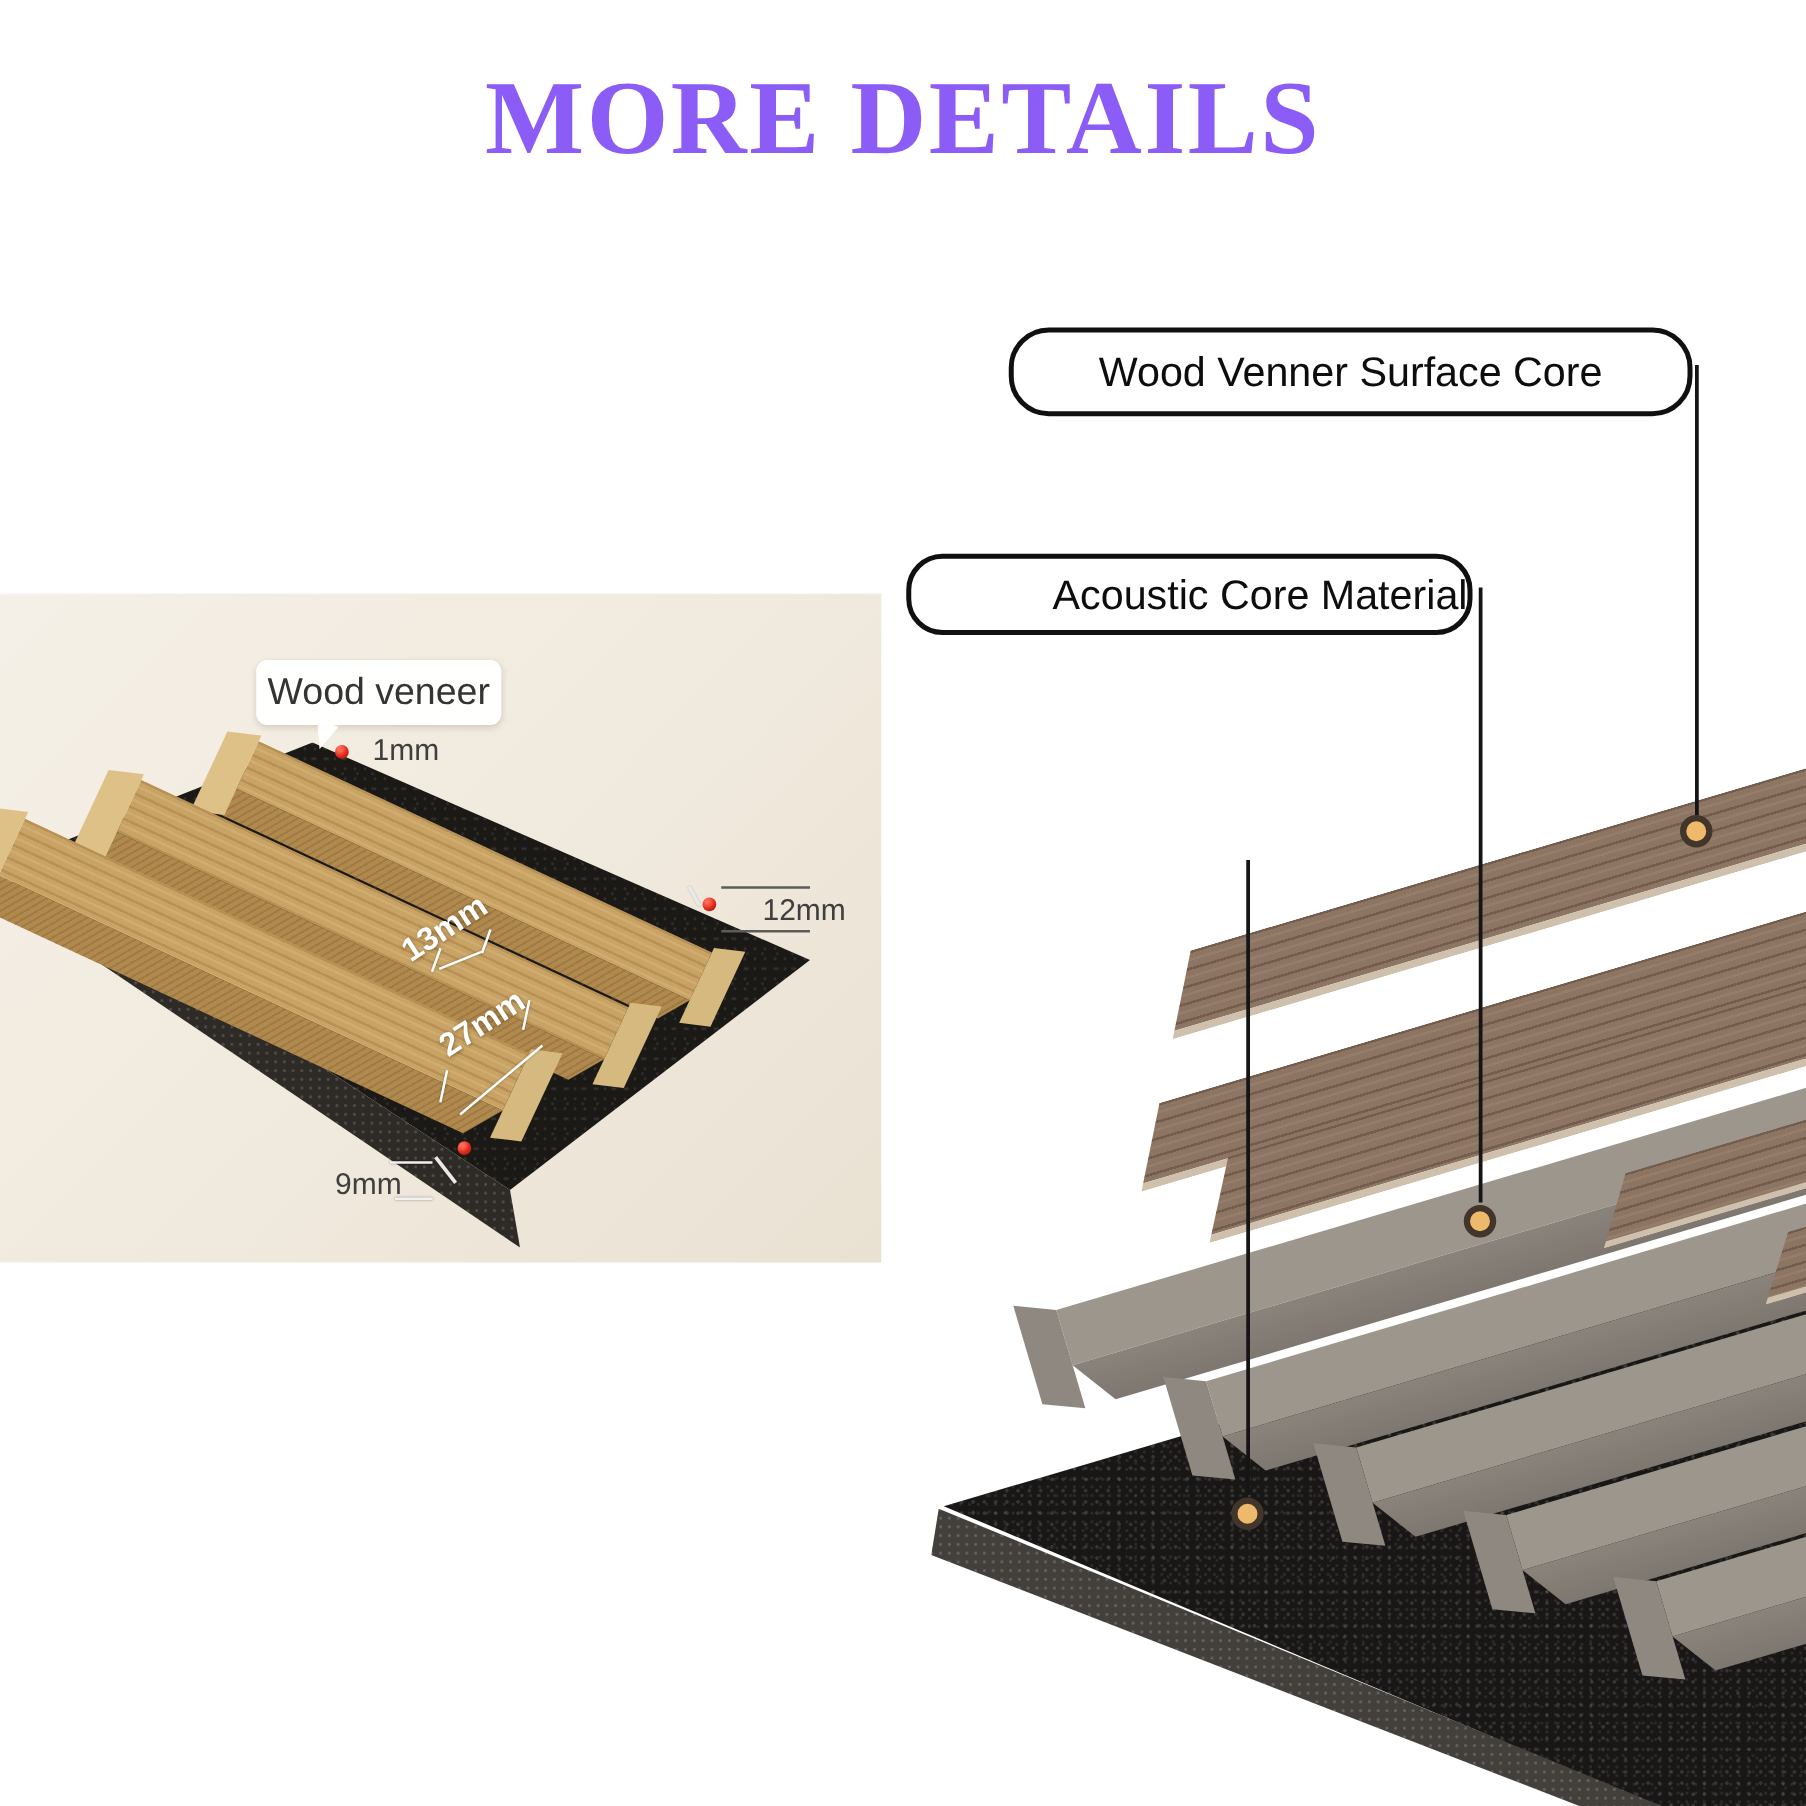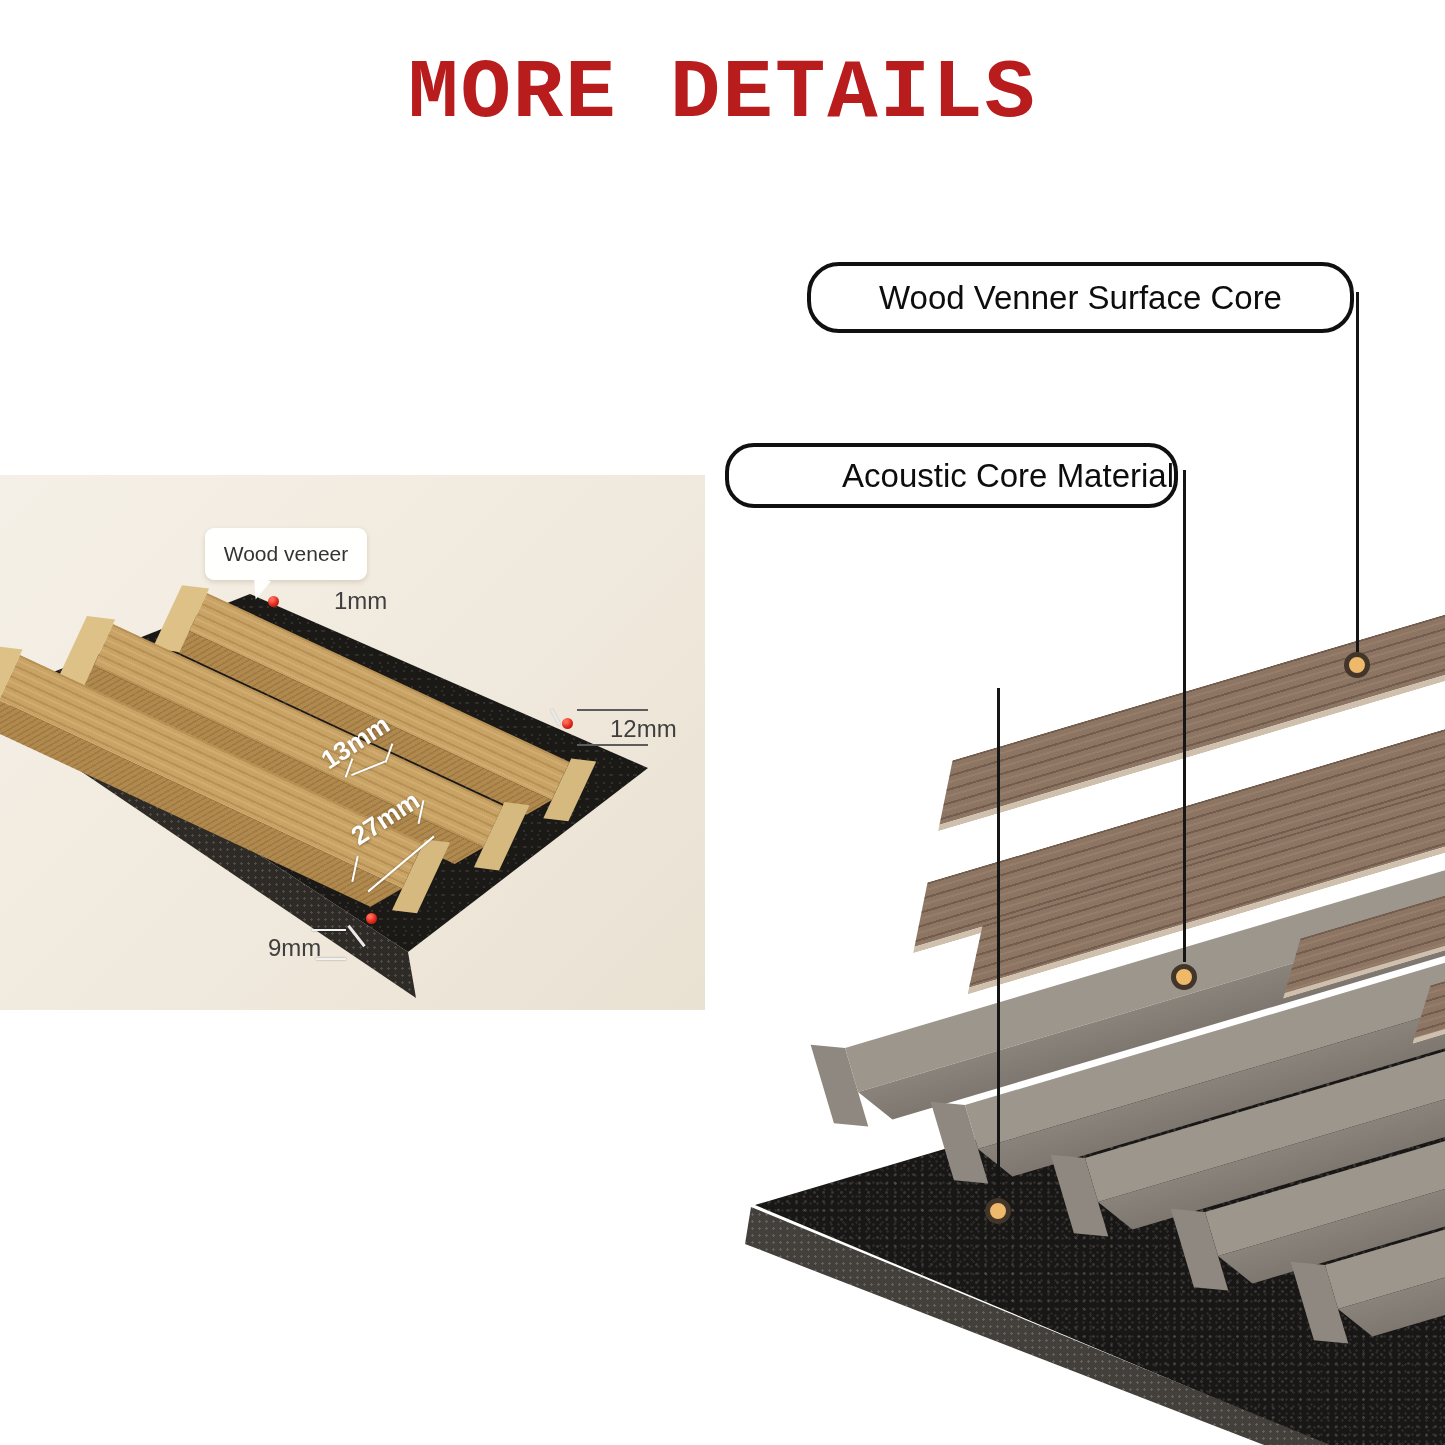--- a/index.html
+++ b/index.html
@@ -1,22 +1,22 @@
 <!DOCTYPE html>
 <html><head>
 <meta charset="utf-8">
 <style>
   html,body{margin:0;padding:0;background:#ffffff;}
   .page{position:relative;width:1445px;height:1445px;overflow:hidden;background:#fff;
         font-family:"Liberation Sans", sans-serif;}
 
   
   .page-title{position:absolute;top:46px;left:50%;transform:translateX(-50%);
-    font-family:Liberation Mono, monospace;font-weight:bold;font-size:84px;
-    letter-spacing:2px;color:#b91c1c;white-space:nowrap;}
+    font-family:Liberation Serif, serif;font-weight:bold;font-size:84px;
+    letter-spacing:2px;color:#8b5cf6;white-space:nowrap;}
 
   
   .left-fig{position:absolute;left:0;top:475px;width:705px;height:535px;overflow:hidden;
     background:linear-gradient(135deg,#f5f0e7 0%,#f0e9dd 55%,#e9e1d2 100%);}
 
   .lf-base{position:absolute;left:0;top:0;width:705px;height:535px;
     background-color:#1b1916;
     background-image:
       radial-gradient(circle, rgba(255,255,255,.10) 0 1px, transparent 1.4px),
       radial-gradient(circle, rgba(160,160,170,.14) 0 1px, transparent 1.3px);
@@ -131,26 +131,26 @@
     <div class="meas" style="left:318px;top:252px;">13mm</div>
     <div class="mtick" style="left:350px;top:292px;width:38px;height:2px;transform:rotate(-22deg);"></div>
     <div class="mtick" style="left:348px;top:283px;width:2px;height:20px;transform:rotate(20deg);"></div>
     <div class="mtick" style="left:388px;top:268px;width:2px;height:20px;transform:rotate(20deg);"></div>
 
     <div class="meas" style="left:348px;top:328px;">27mm</div>
     <div class="mtick" style="left:358px;top:388px;width:86px;height:2px;transform:rotate(-40deg);"></div>
     <div class="mtick" style="left:420px;top:325px;width:2px;height:24px;transform:rotate(12deg);"></div>
     <div class="mtick" style="left:354px;top:381px;width:2px;height:26px;transform:rotate(12deg);"></div>
 
-    <div class="tag" style="left:205px;top:53px;width:162px;height:52px;border-radius:9px;font-size:21px;">
+    <div class="tag" style="left:205px;top:53px;width:196px;height:52px;border-radius:9px;font-size:30px;">
       <span>Wood veneer</span>
     </div>
     <div class="tail" style="left:250px;top:103px;border-left:9px solid transparent;border-right:9px solid transparent;border-top:22px solid rgba(255,255,255,.96);transform:rotate(18deg);"></div>
     <div class="rdot" style="left:268px;top:121px;"></div>
-    <div class="mval" style="left:298px;top:112px;margin-left:36px;">1mm</div>
+    <div class="mval" style="left:298px;top:112px;">1mm</div>
 
     <div class="lead-sm" style="left:554px;top:233px;width:3px;height:18px;transform:rotate(-28deg);"></div>
     <div class="rdot" style="left:562px;top:243px;"></div>
     <div class="bline" style="left:577px;top:234px;width:71px;"></div>
     <div class="bline" style="left:577px;top:269px;width:71px;"></div>
     <div class="mval" style="left:610px;top:240px;">12mm</div>
 
     <div class="mval" style="left:268px;top:459px;">9mm</div>
     <div class="wline" style="left:312px;top:454px;width:34px;"></div>
     <div class="wline" style="left:316px;top:483px;width:30px;"></div>

